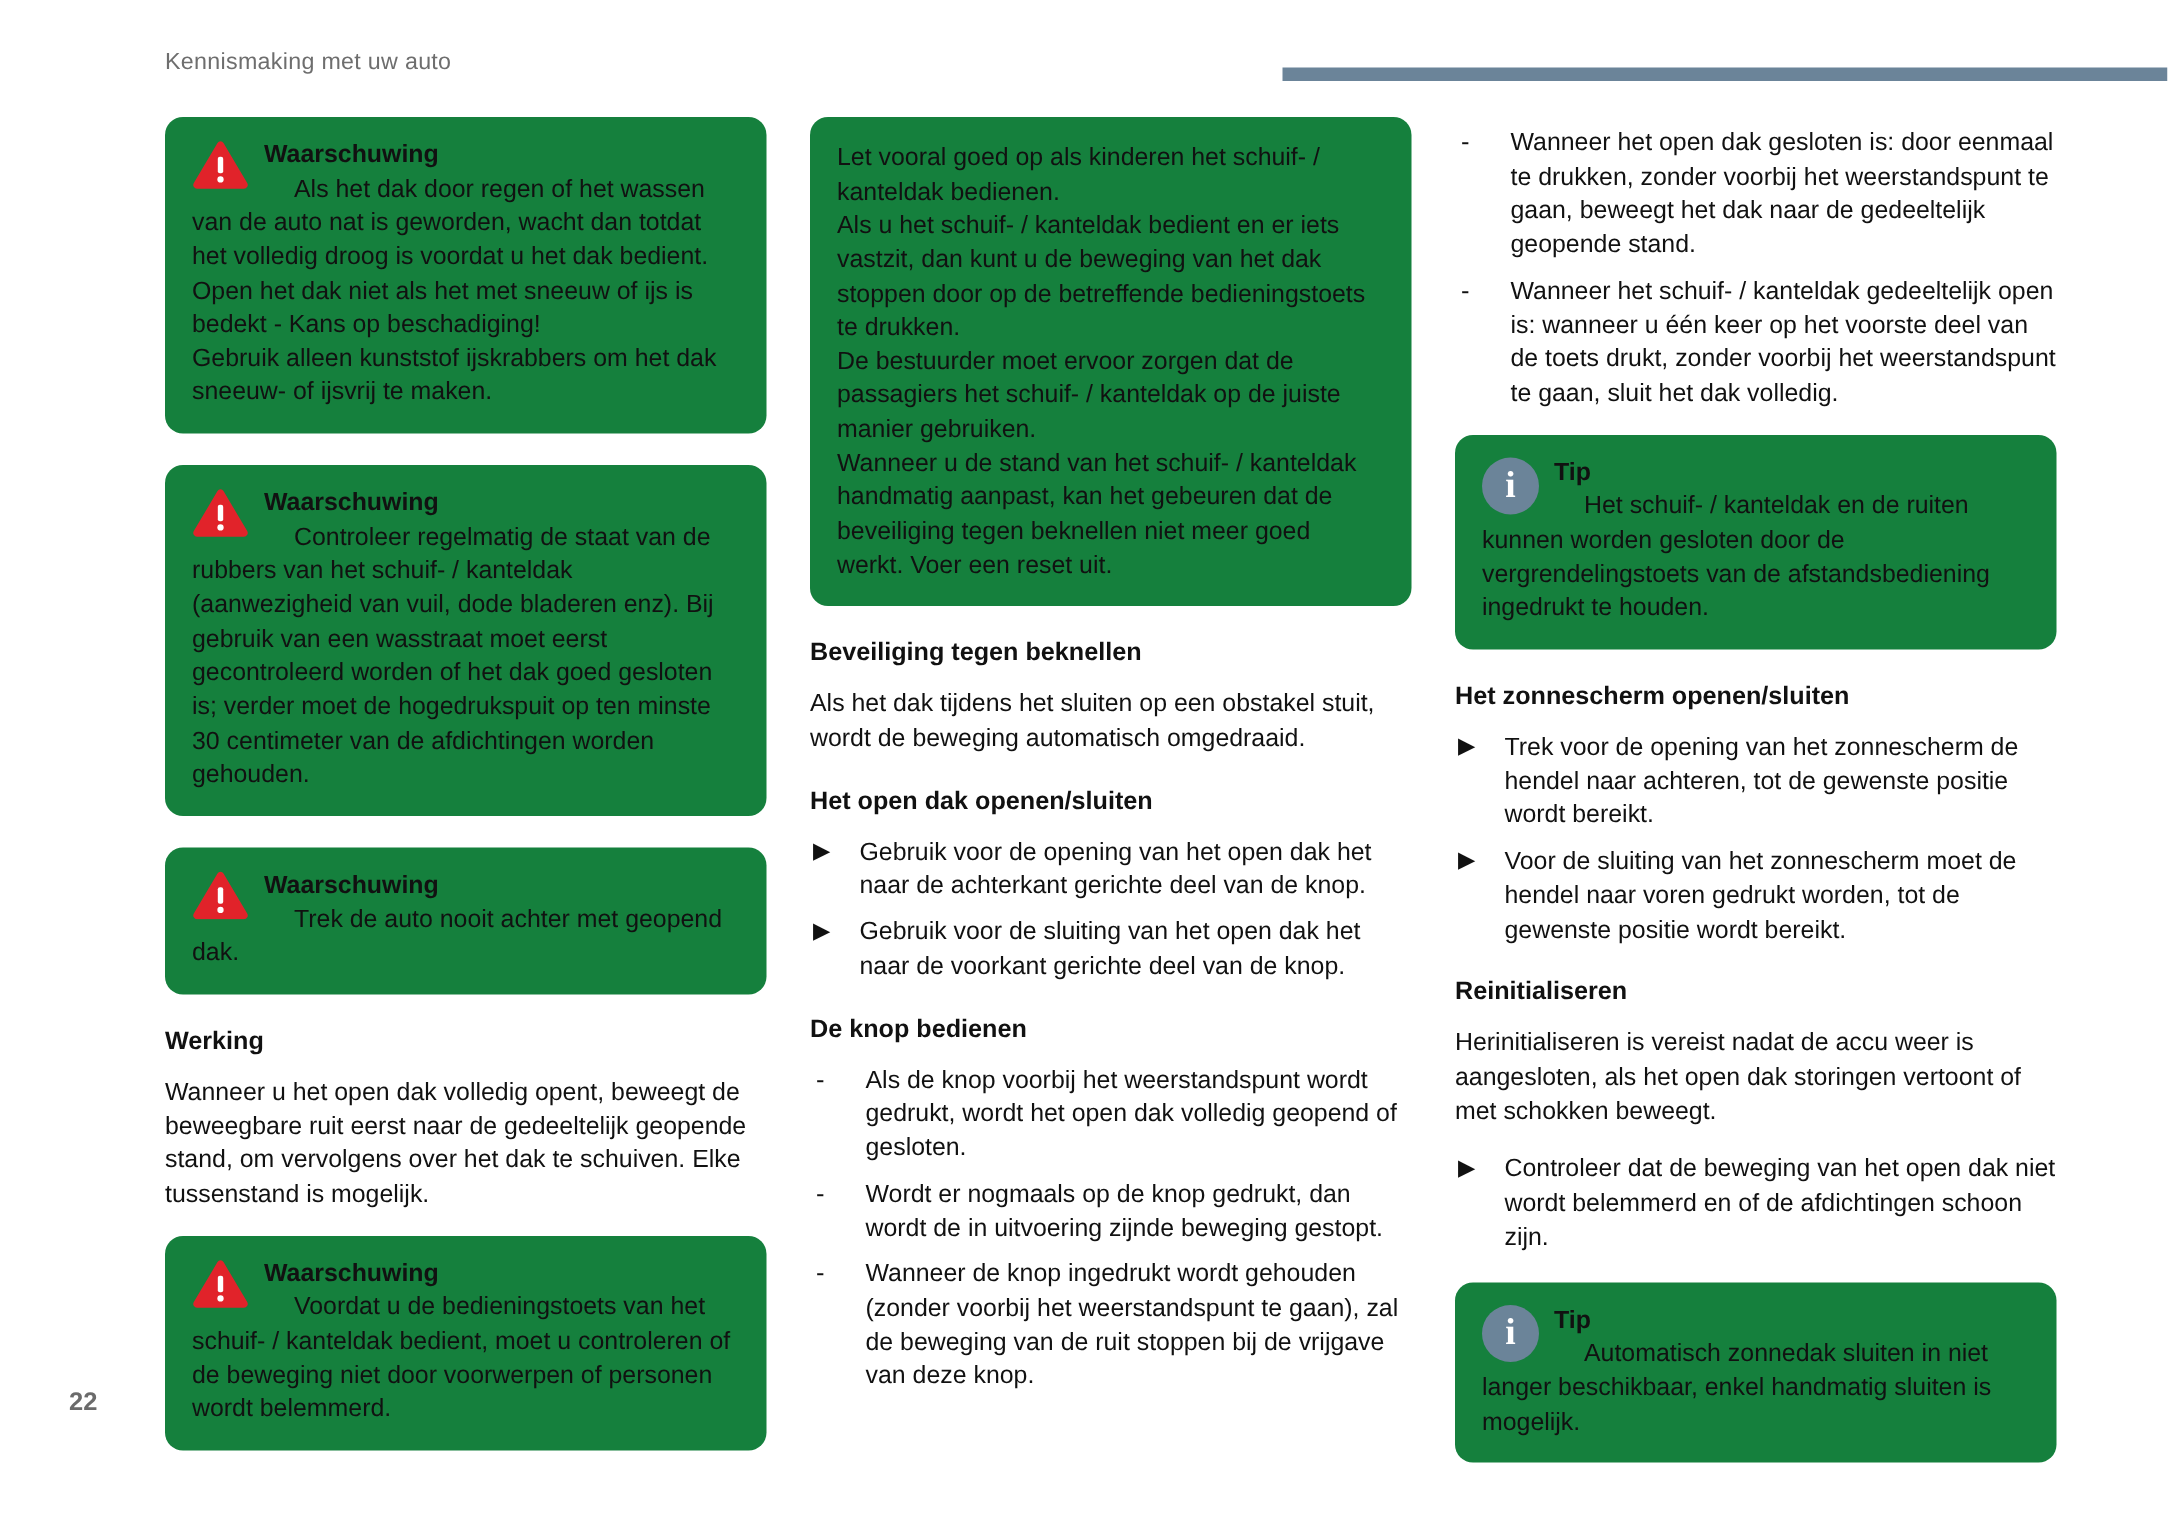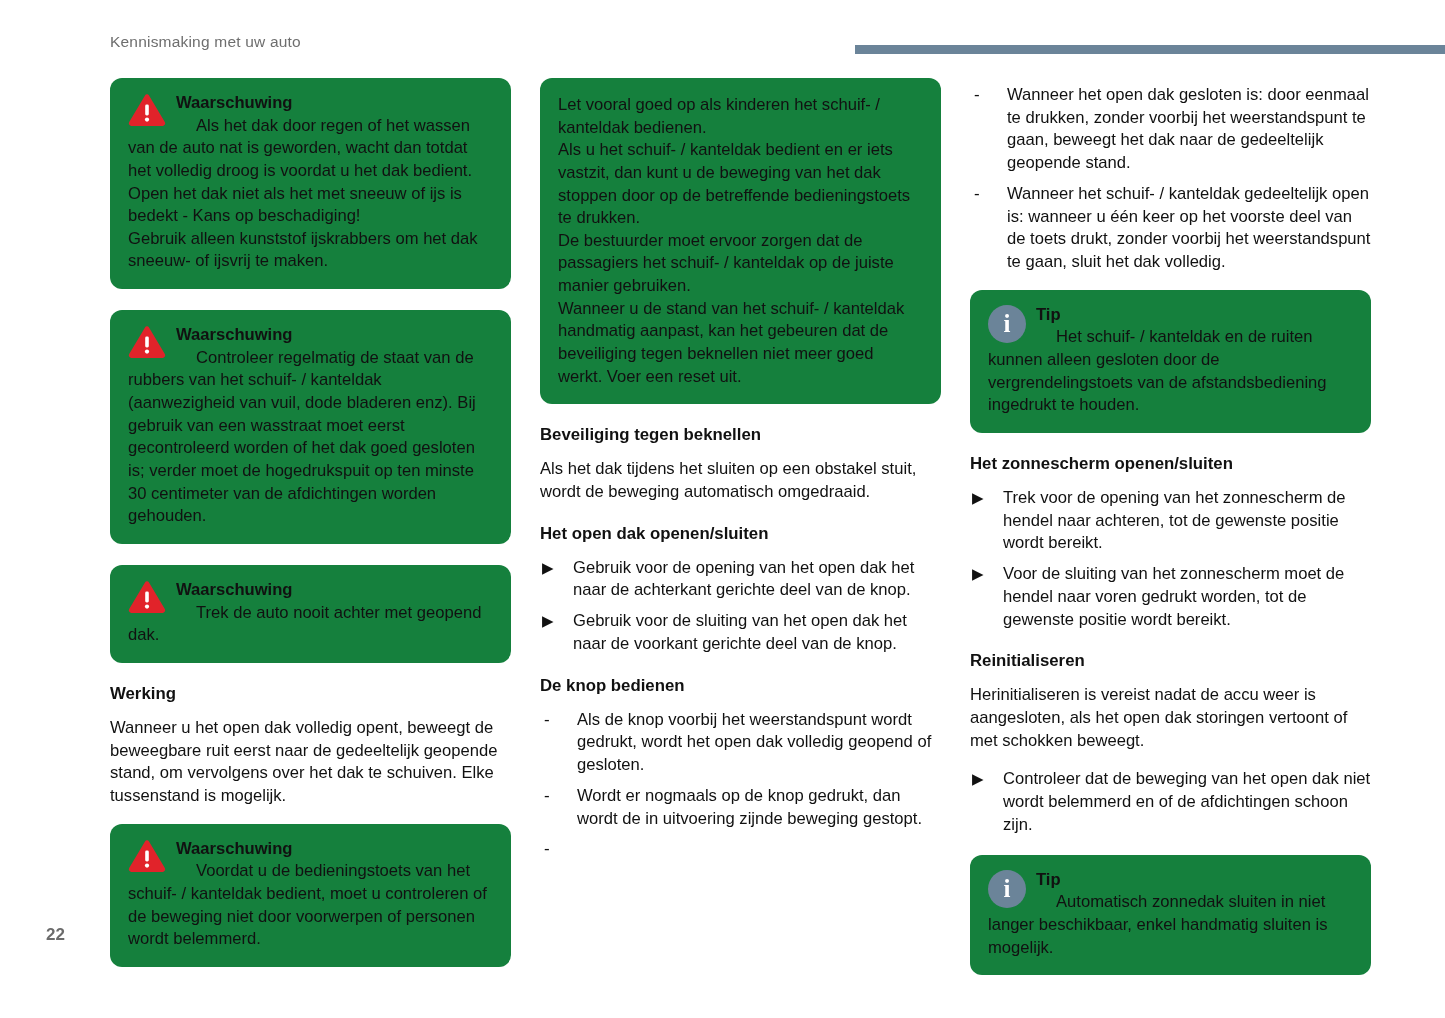--- a/index.html
+++ b/index.html
@@ -252,20 +252,21 @@
       <li>
         <span class="mark">-</span>
         <span>Als de knop voorbij het weerstandspunt wordt gedrukt, wordt het open dak volledig geopend of gesloten.</span>
       </li>
       <li>
         <span class="mark">-</span>
         <span>Wordt er nogmaals op de knop gedrukt, dan wordt de in uitvoering zijnde beweging gestopt.</span>
       </li>
       <li>
         <span class="mark">-</span>
+        <span>Wanneer de knop ingedrukt wordt gehouden (zonder voorbij het weerstandspunt te gaan), zal de beweging van de ruit stoppen bij de vrijgave van deze knop.</span>
       </li>
     </ul>
 
   </div>
 
   <div class="col">
 
     <ul class="bullets dash" style="margin-top:6px;">
       <li>
         <span class="mark">-</span>
@@ -275,21 +276,21 @@
         <span class="mark">-</span>
         <span>Wanneer het schuif- / kanteldak gedeeltelijk open is: wanneer u één keer op het voorste deel van de toets drukt, zonder voorbij het weerstandspunt te gaan, sluit het dak volledig.</span>
       </li>
     </ul>
 
     <div class="callout" style="margin-top:16px;">
       <div class="tip-icon">i</div>
       <div class="body">
         <span class="head-line">Tip</span>
         <span class="lead-indent">Het schuif- / kanteldak en</span>
-        <span>de ruiten kunnen alleen gesloten door de vergrendelingstoets van de afstandsbediening ingedrukt te houden.</span>
+        <span>de ruiten kunnen worden gesloten door de vergrendelingstoets van de afstandsbediening ingedrukt te houden.</span>
       </div>
     </div>
 
     <h2 class="sec">Het zonnescherm openen/sluiten</h2>
     <ul class="bullets">
       <li>
         <span class="mark">▶</span>
         <span>Trek voor de opening van het zonnescherm de hendel naar achteren, tot de gewenste positie wordt bereikt.</span>
       </li>
       <li>

